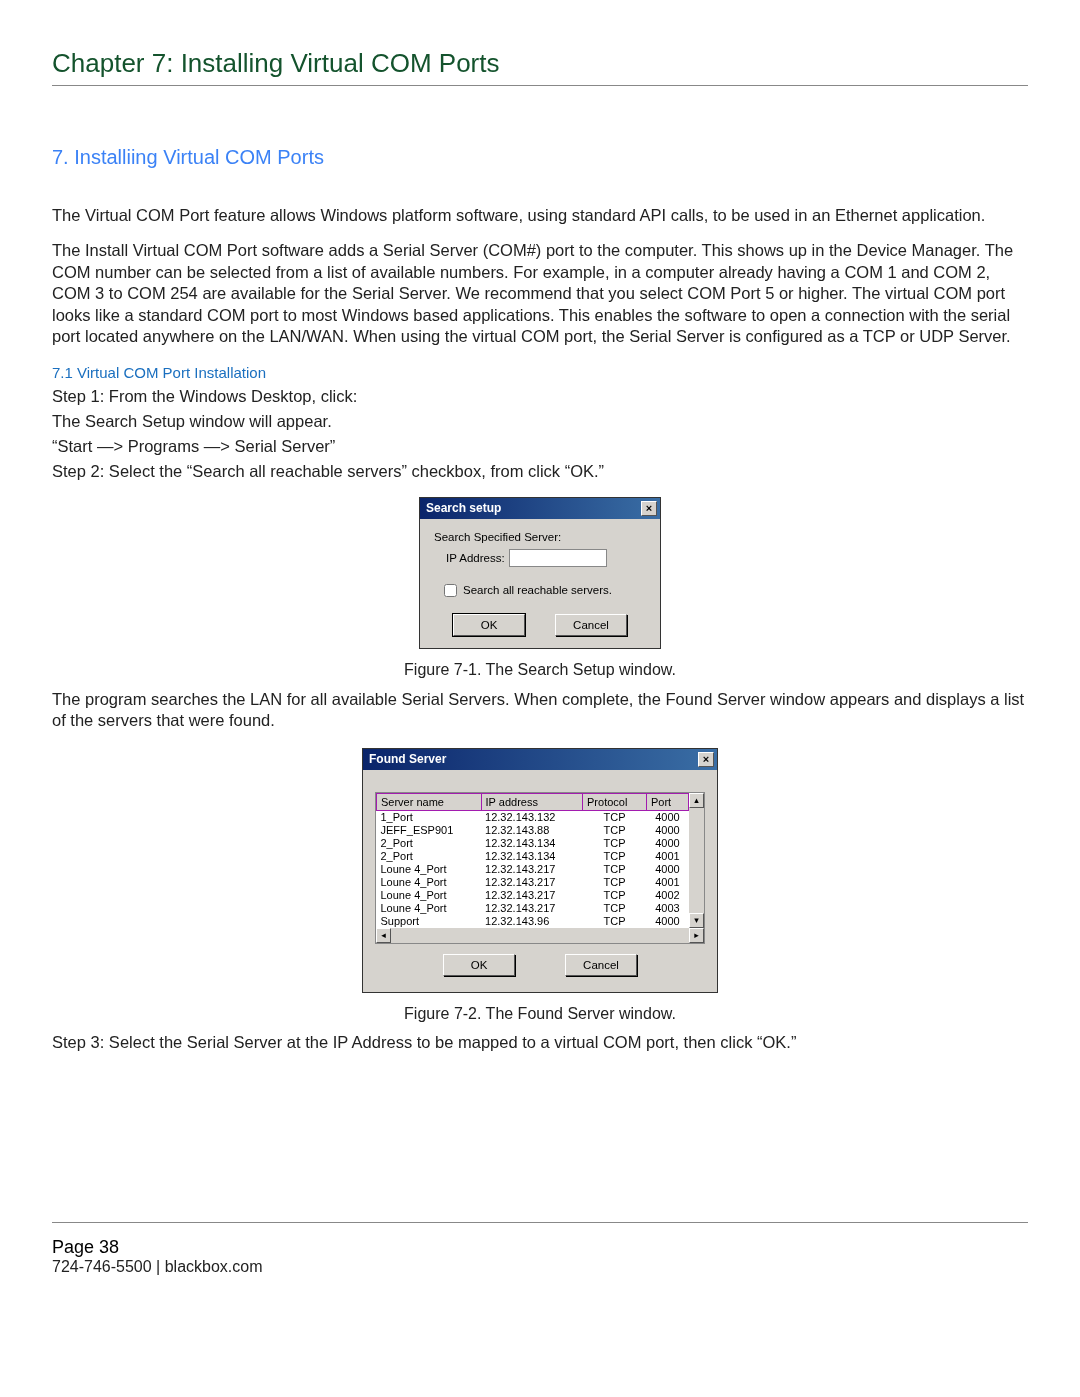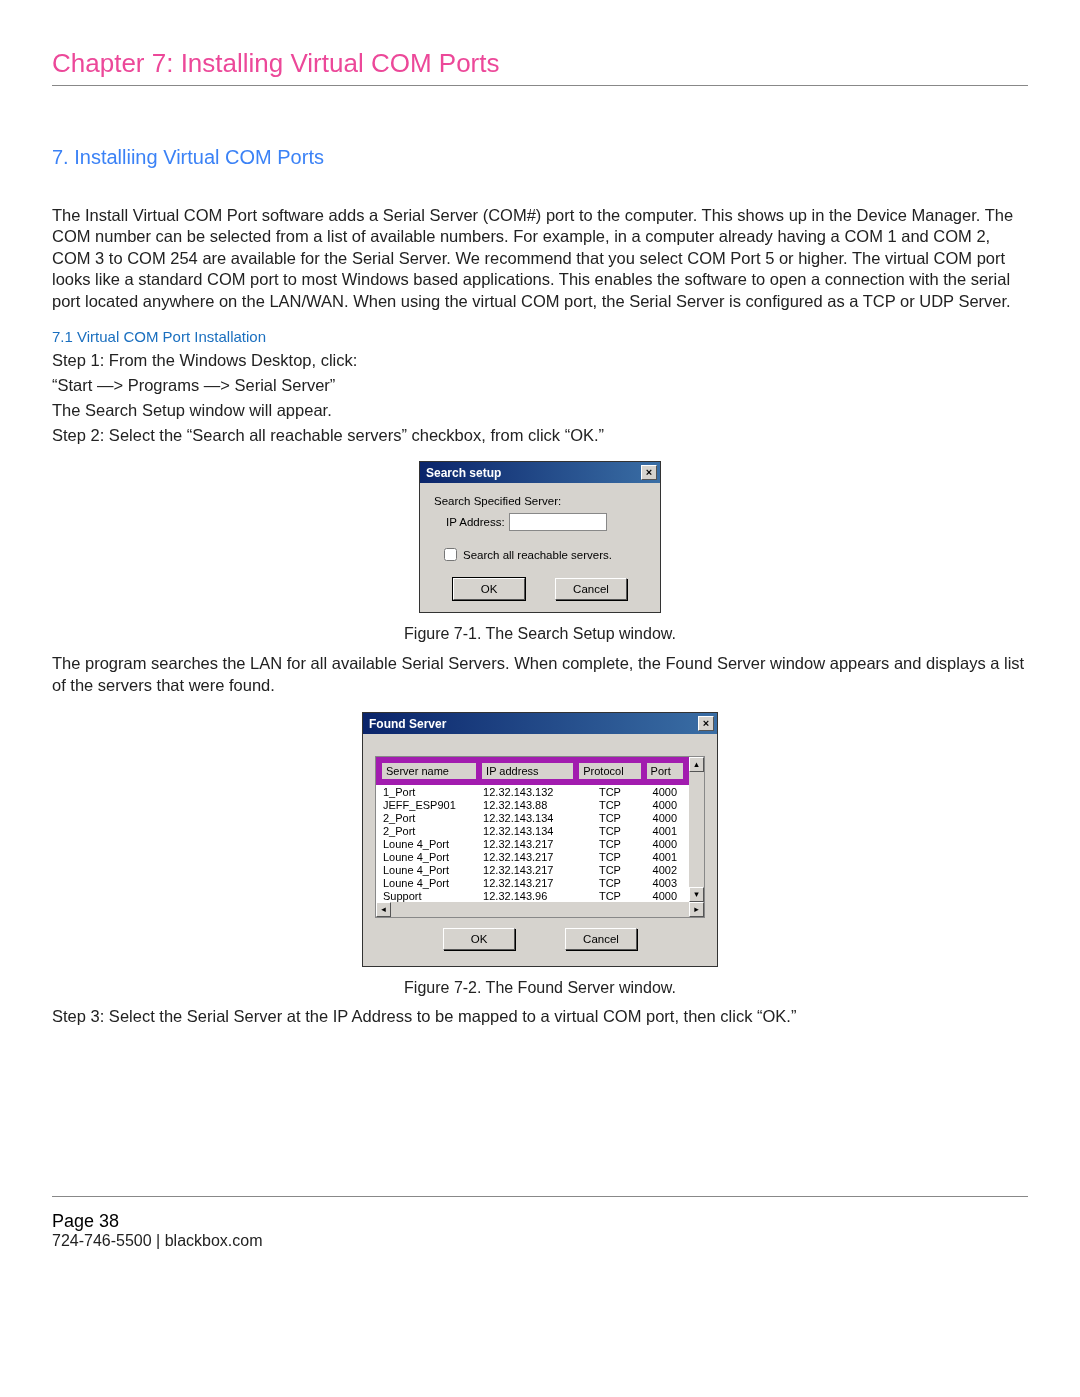--- a/index.html
+++ b/index.html
@@ -10,21 +10,21 @@
     font-family: "Segoe UI", Arial, sans-serif;
     color: #222;
     width: 1080px;
   }
   .page {
     padding: 48px 52px 30px 52px;
   }
   .chapter-title {
     font-size: 26px;
     font-weight: 400;
-    color: #ec4899;
+    color: #14532d;
     margin: 0 0 6px 0;
   }
   .hr-top {
     border: none;
     border-top: 1px solid #888;
     margin: 0 0 60px 0;
   }
   .section-h1 {
     color: #3b82f6;
     font-size: 20px;
@@ -148,21 +148,21 @@
     position: relative;
   }
   .tbl {
     width: 100%;
     border-collapse: collapse;
     font-size: 11px;
     color: #000;
   }
   .tbl th {
     background: #d6d3ce;
-    border: 6px solid #a21caf;
+    border: 1px solid #a21caf;
     padding: 2px 4px;
     font-weight: normal;
     text-align: left;
   }
   .tbl td {
     padding: 0.5px 4px;
     white-space: nowrap;
   }
   .tbl td.c { text-align: center; }
   .scroll-v {
@@ -220,26 +220,27 @@
 </style>
 </head>
 <body>
 
 <div class="page">
   <h1 class="chapter-title">Chapter 7: Installing Virtual COM Ports</h1>
   <hr class="hr-top">
 
   <h2 class="section-h1">7. Installiing Virtual COM Ports</h2>
 
+  <p>The Virtual COM Port feature allows Windows platform software, using standard API calls, to be used in an Ethernet application.</p>
   <p>The Install Virtual COM Port software adds a Serial Server (COM#) port to the computer. This shows up in the Device Manager. The COM number can be selected from a list of available numbers. For example, in a computer already having a COM 1 and COM 2, COM 3 to COM 254 are available for the Serial Server. We recommend that you select COM Port 5 or higher. The virtual COM port looks like a standard COM port to most Windows based applications. This  enables the software to open a connection with the serial port located anywhere on the LAN/WAN. When using the virtual COM port, the Serial Server is configured as a TCP or UDP Server.</p>
 
   <h3 class="section-h2">7.1 Virtual COM Port Installation</h3>
   <div class="step">Step 1: From the Windows Desktop, click:</div>
+  <div class="step">The Search Setup window will appear.</div>
   <div class="step">“Start —&gt; Programs —&gt; Serial Server”</div>
-  <div class="step">The Search Setup window will appear.</div>
   <div class="step">Step 2: Select the “Search all reachable servers” checkbox, from click “OK.”</div>
 
   <div class="dialog-wrap">
     <div class="win-dialog dialog1">
       <div class="titlebar">
         <span>Search setup</span>
         <span class="close-btn">×</span>
       </div>
       <div class="dbody">
         <div class="lbl">Search Specified Server:</div>

